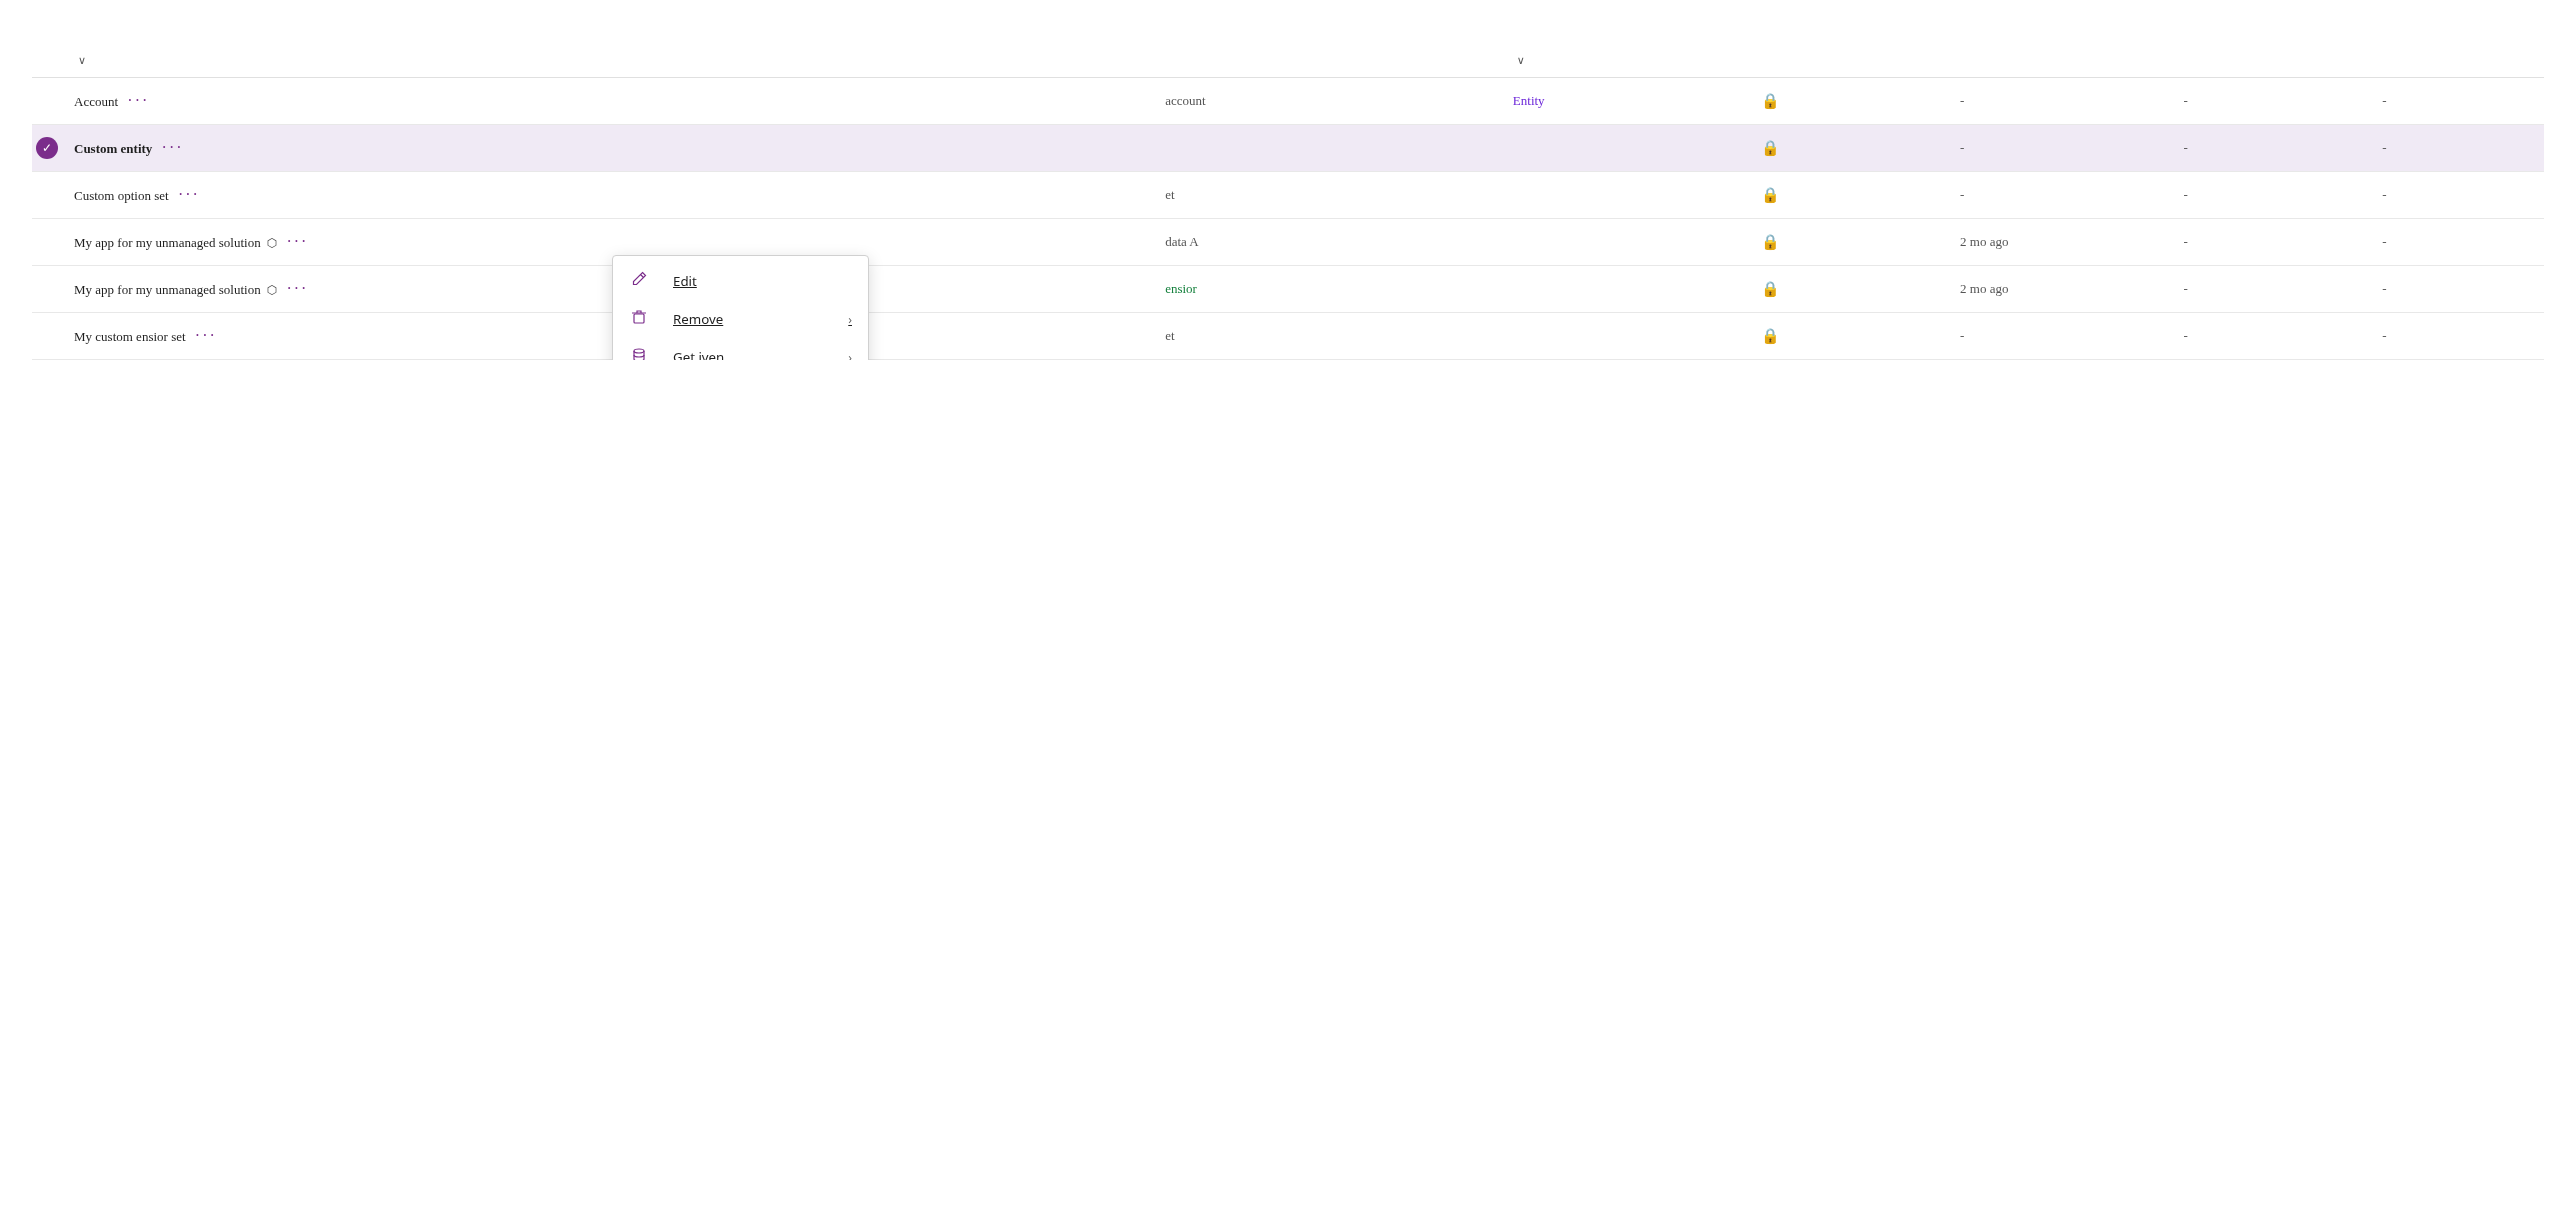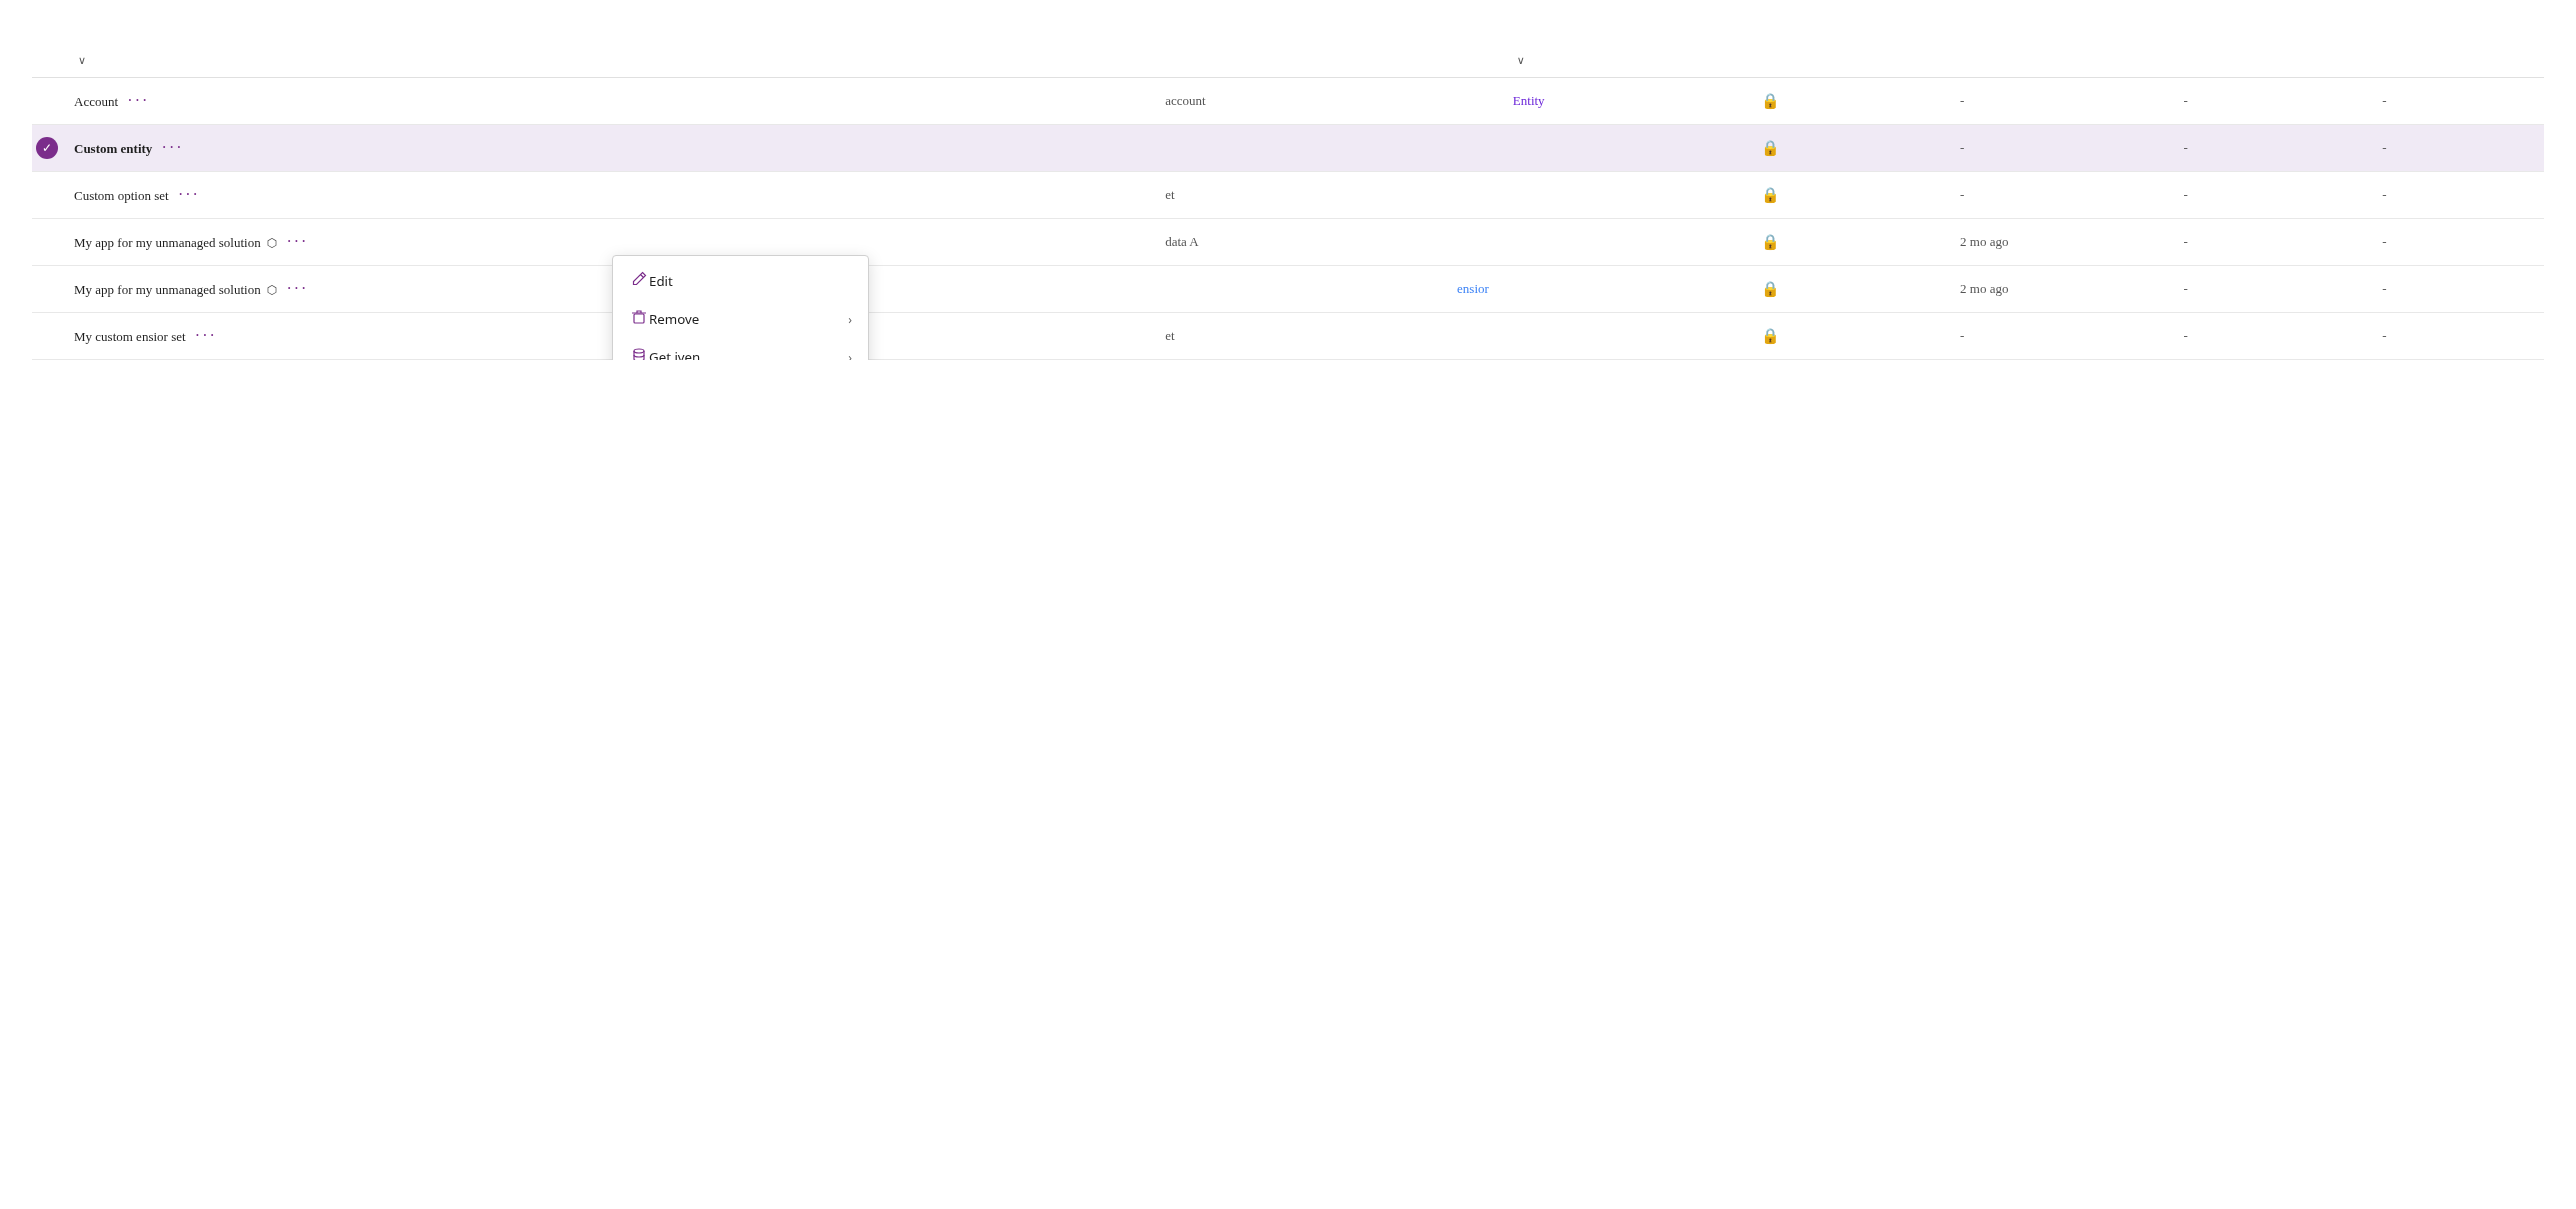--- a/index.html
+++ b/index.html
@@ -129,26 +129,27 @@
       background: #fff;
       border: 1px solid #d0d0d0;
       border-radius: 4px;
       box-shadow: 0 4px 16px rgba(0,0,0,0.15);
       min-width: 257px;
       padding: 6px 0;
     }
     .menu-item {
       display: flex;
       align-items: center;
-      gap: 0;
+      gap: 24px;
       padding: 9px 16px;
       cursor: pointer;
       font-size: 13.3px;
       color: #1f1f1f;
       position: relative;
+      text-decoration: underline;
     }
     .menu-item.highlighted {
       border: 2px solid #C0364A;
       margin: 2px 4px;
       border-radius: 2px;
       padding: 7px 12px;
     }
     .menu-item .menu-icon {
       width: 20px;
       text-align: center;
@@ -254,21 +255,21 @@
           <td style="color: rgb(85, 85, 85);"></td>
           <td><span class="lock-icon">🔒</span></td>
           <td style="color: rgb(85, 85, 85);">2 mo ago</td>
           <td style="color: rgb(85, 85, 85);">-</td>
           <td style="color: rgb(85, 85, 85);">-</td>
         </tr>
         <tr>
           <td class="row-selector"></td>
           <td><span>My app for my unmanaged solution</span><span class="ext-link-icon">⬡</span>
       <span class="ellipsis-btn">···</span></td>
-          <td style="color: #3b82f6; text-align: right;">ensior</td>
+          <td style="color: #15803d;">ensior</td>
           <td style="color: rgb(85, 85, 85);"></td>
           <td><span class="lock-icon">🔒</span></td>
           <td style="color: rgb(85, 85, 85);">2 mo ago</td>
           <td style="color: rgb(85, 85, 85);">-</td>
           <td style="color: rgb(85, 85, 85);">-</td>
         </tr>
         <tr>
           <td class="row-selector"></td>
           <td><span>My custom ensior set</span>
       <span class="ellipsis-btn">···</span></td>

